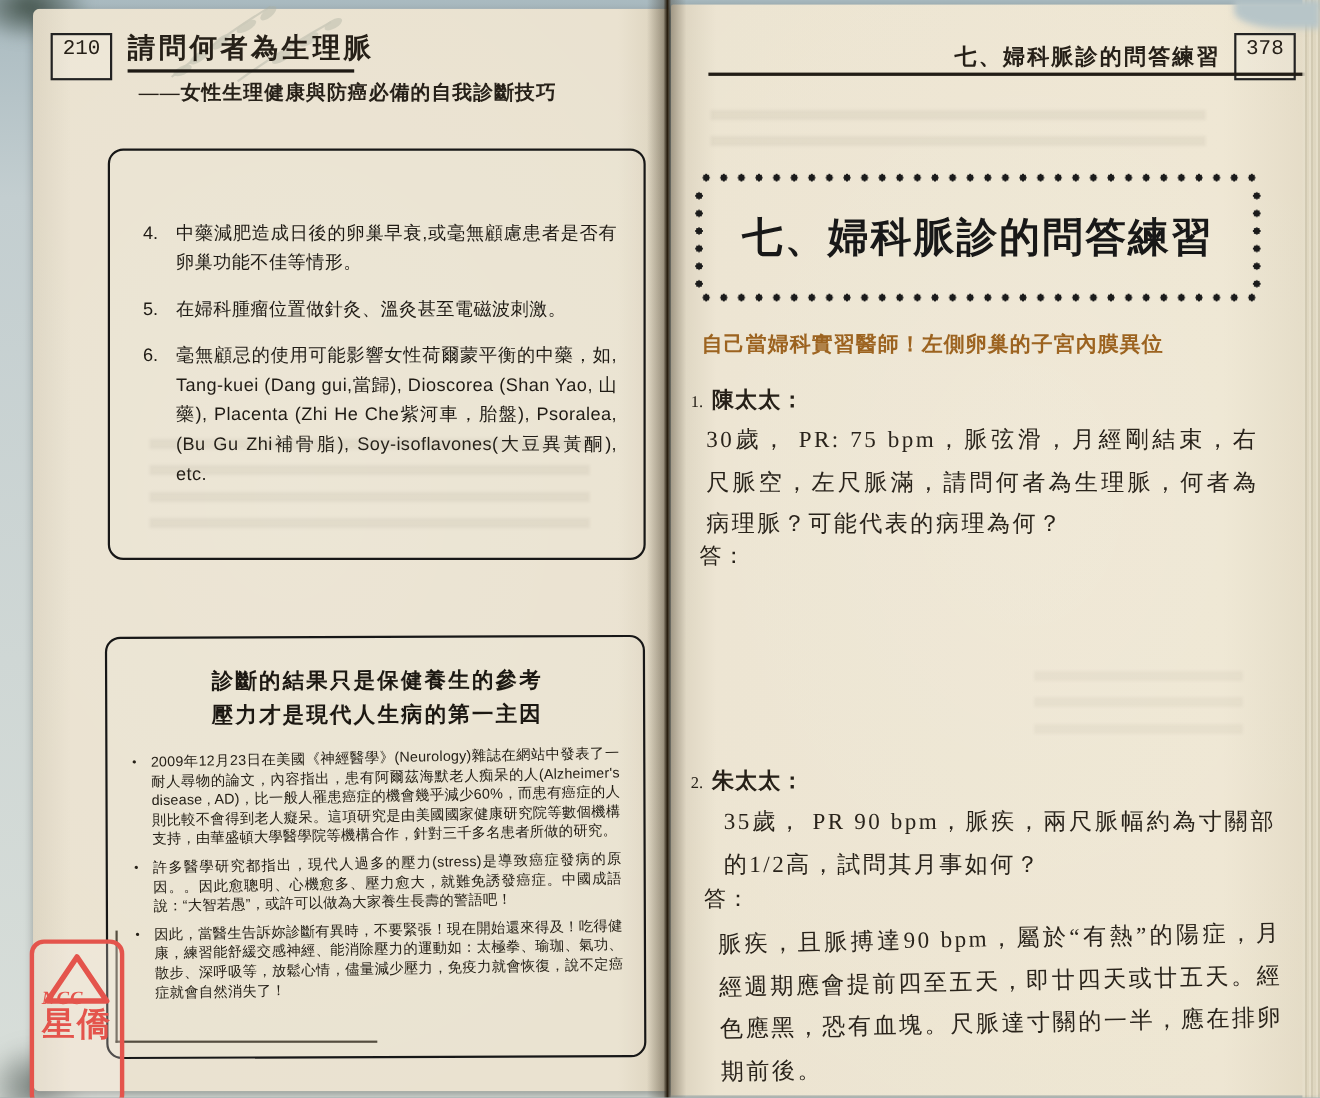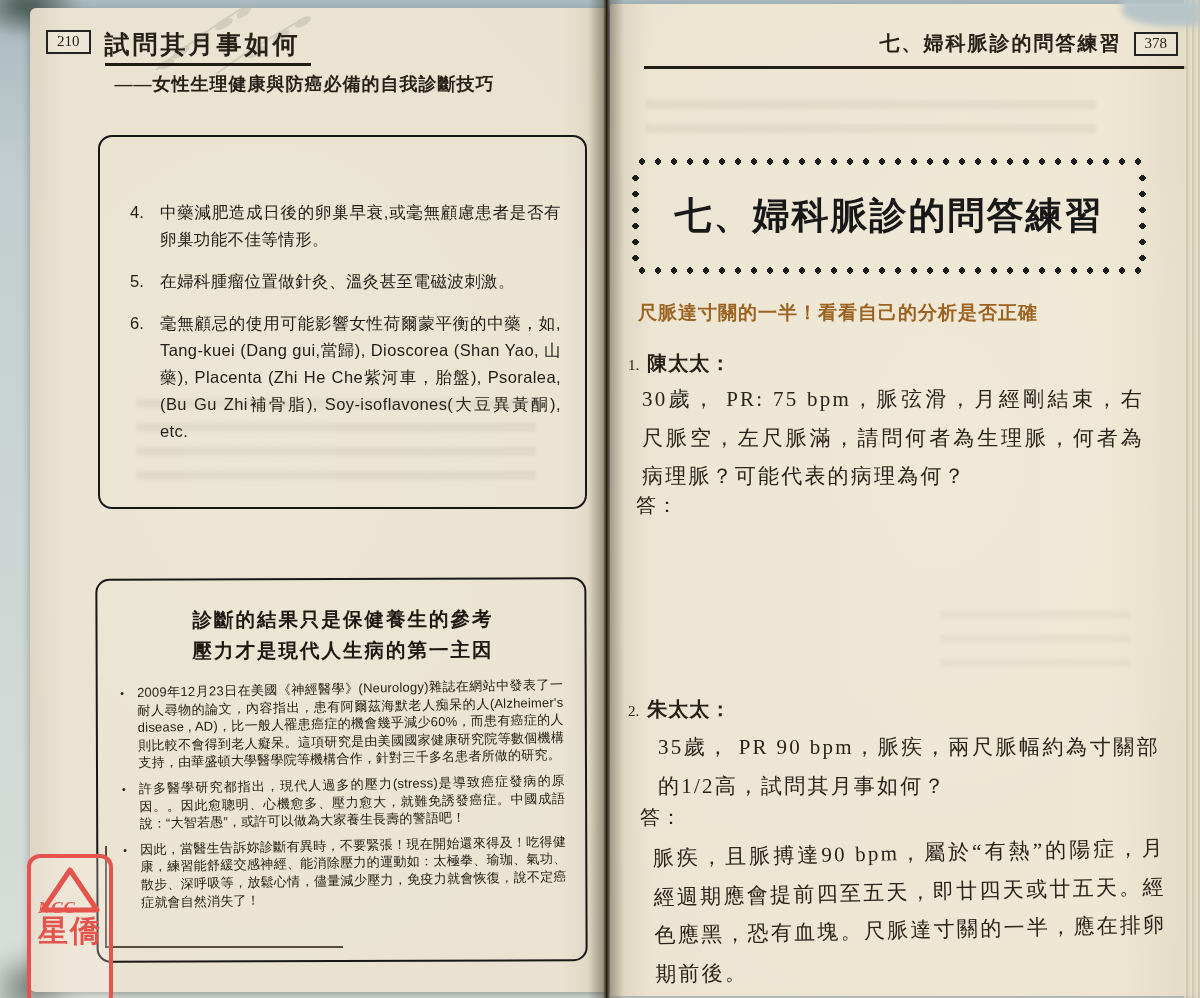--- a/index.html
+++ b/index.html
@@ -29,22 +29,22 @@
     background:repeating-linear-gradient(90deg,#e6dfcb 0 2px,#cdc5ad 2px 4px,#ded6bf 4px 6px);}
   .edge-topright{position:absolute;right:0;top:0;width:78px;height:26px;border-radius:0 0 0 60%;
     background:#b7c5c8;filter:blur(3px);}
 
   
   .ghost{position:absolute;opacity:.5;filter:blur(1.6px);pointer-events:none;
     background:repeating-linear-gradient(180deg,rgba(104,96,76,.16) 0 9px,rgba(0,0,0,0) 9px 24px);}
 
   
   .lp-header{position:absolute;left:16px;top:22px;display:flex;align-items:flex-start;gap:14px;}
-  .pnum{display:inline-block;border:2px solid #222;padding:1px 9px 2px;font-size:15px;
-    font-family:Liberation Serif, serif;background:rgba(255,255,255,.15);}
+  .pnum{display:inline-block;border:2px solid #222;padding:1px 9px 16px;font-size:19px;
+    font-family:Liberation Mono, monospace;background:rgba(255,255,255,.15);}
   .lp-title{font-size:25px;font-weight:bold;letter-spacing:3px;line-height:30px;}
   .lp-underline{width:206px;height:3px;background:#1e1a14;margin:3px 0 6px;}
   .lp-subtitle{font-size:18px;font-weight:bold;letter-spacing:1px;padding-left:10px;}
   .leaf{position:absolute;left:66px;top:-8px;opacity:.5;}
 
   
   .box{position:absolute;border:2.5px solid #171717;border-radius:14px;box-sizing:border-box;
     background:rgba(255,255,255,.04);}
   .box1{left:68px;top:127px;width:489px;height:374px;padding:62px 24px 0 30px;}
   .li{display:flex;margin-bottom:15px;font-family:"Liberation Sans",sans-serif;
@@ -121,21 +121,21 @@
         <ellipse cx="160" cy="52" rx="10" ry="4" transform="rotate(-30 160 52)"></ellipse>
         <ellipse cx="185" cy="36" rx="10" ry="4" transform="rotate(-35 185 36)"></ellipse>
         <ellipse cx="207" cy="22" rx="9" ry="4" transform="rotate(-30 207 22)"></ellipse>
         <ellipse cx="70" cy="64" rx="9" ry="4" transform="rotate(-25 70 64)"></ellipse>
       </g>
     </svg>
 
     <div class="lp-header">
       <span class="pnum">210</span>
       <div>
-        <div class="lp-title">試問其月事如何</div>
+        <div class="lp-title">請問何者為生理脈</div>
         <div class="lp-underline"></div>
         <div class="lp-subtitle">——女性生理健康與防癌必備的自我診斷技巧</div>
       </div>
     </div>
 
     <div class="box box1">
       <div class="li">
         <span class="num">4.</span>
         <span class="txt">中藥減肥造成日後的卵巢早衰,或毫無顧慮患者是否有卵巢功能不佳等情形。</span>
       </div>
@@ -193,21 +193,21 @@
     <div class="ghost" style="left:330px;top:606px;width:190px;height:60px;opacity:.35;"></div>
 
     <div class="dotbox">
       <div class="dots-h dt"></div>
       <div class="dots-h db"></div>
       <div class="dots-v dl"></div>
       <div class="dots-v dr"></div>
       <div class="dottitle">七、婦科脈診的問答練習</div>
     </div>
 
-    <div class="orange-head">尺脈達寸關的一半！看看自己的分析是否正確</div>
+    <div class="orange-head">自己當婦科實習醫師！左側卵巢的子宮內膜異位</div>
 
     <div class="qhead q1h">
       <span class="qn">1.</span>
       <span class="qname">陳太太：</span>
     </div>
     <div class="qtext q1t">30歲， PR: 75 bpm，脈弦滑，月經剛結束，右尺脈空，左尺脈滿，請問何者為生理脈，何者為病理脈？可能代表的病理為何？</div>
     <div class="alabel a1l">答：</div>
 
     <div class="qhead q2h">
       <span class="qn">2.</span>

